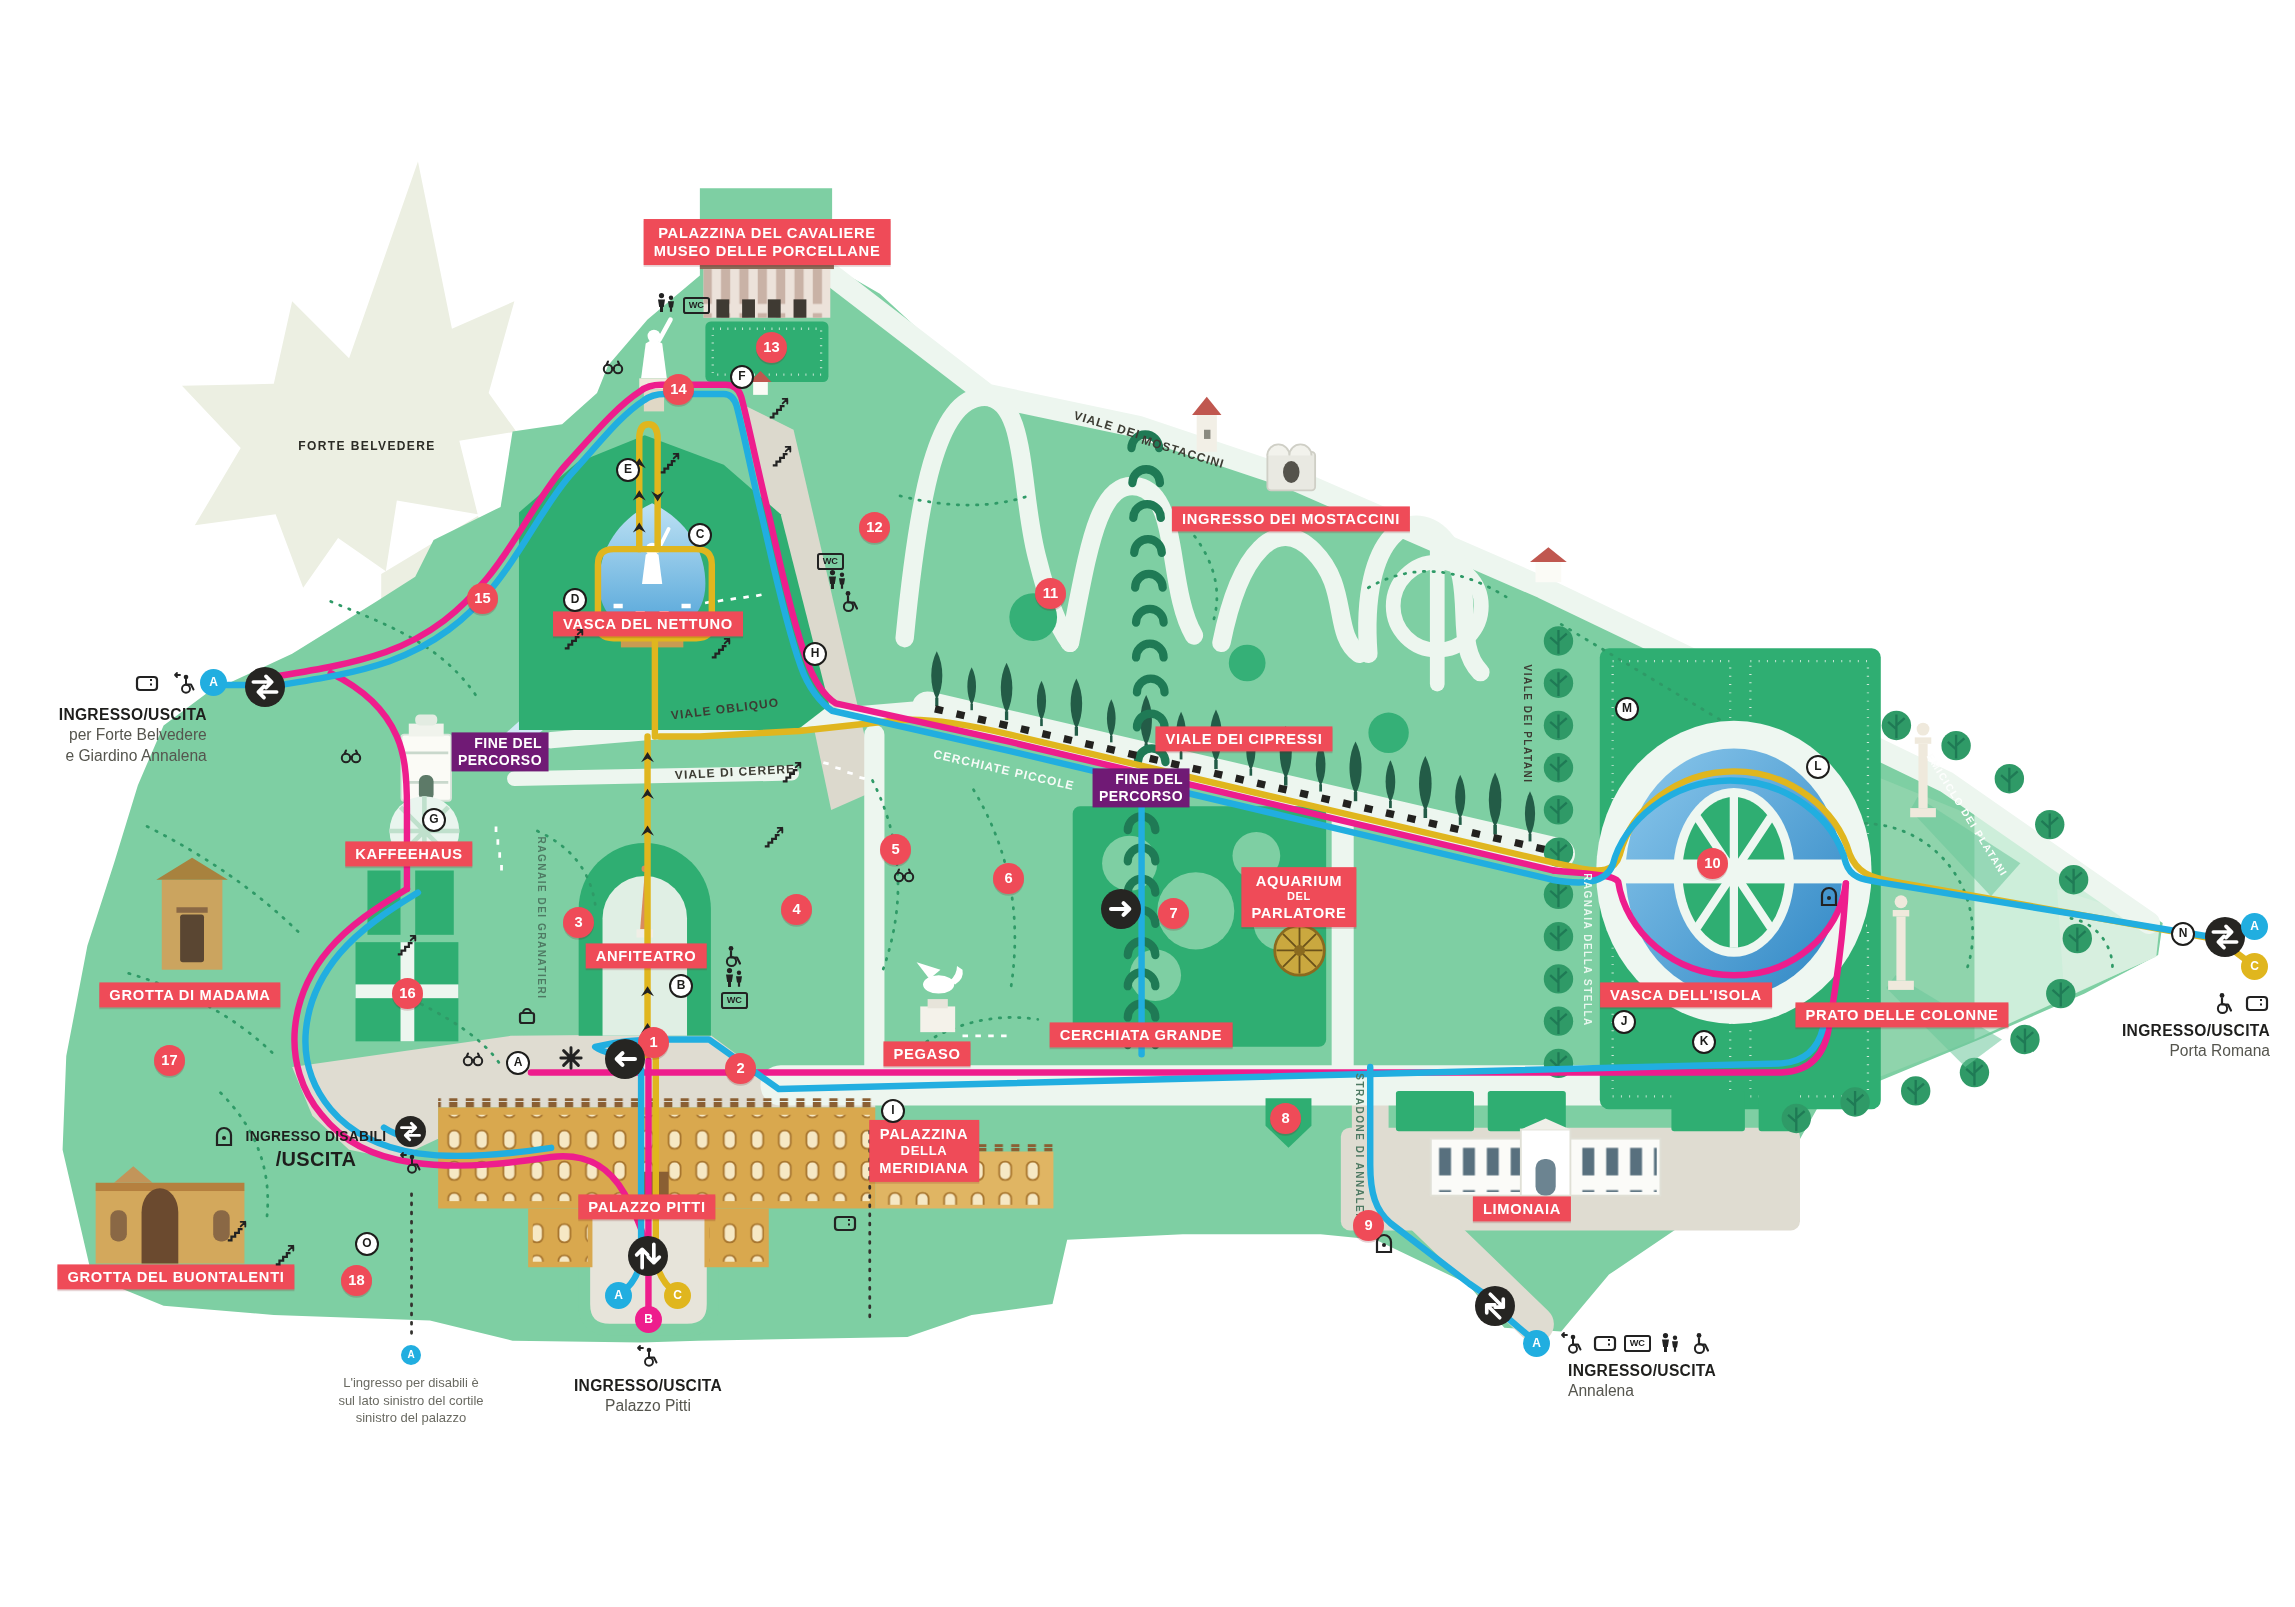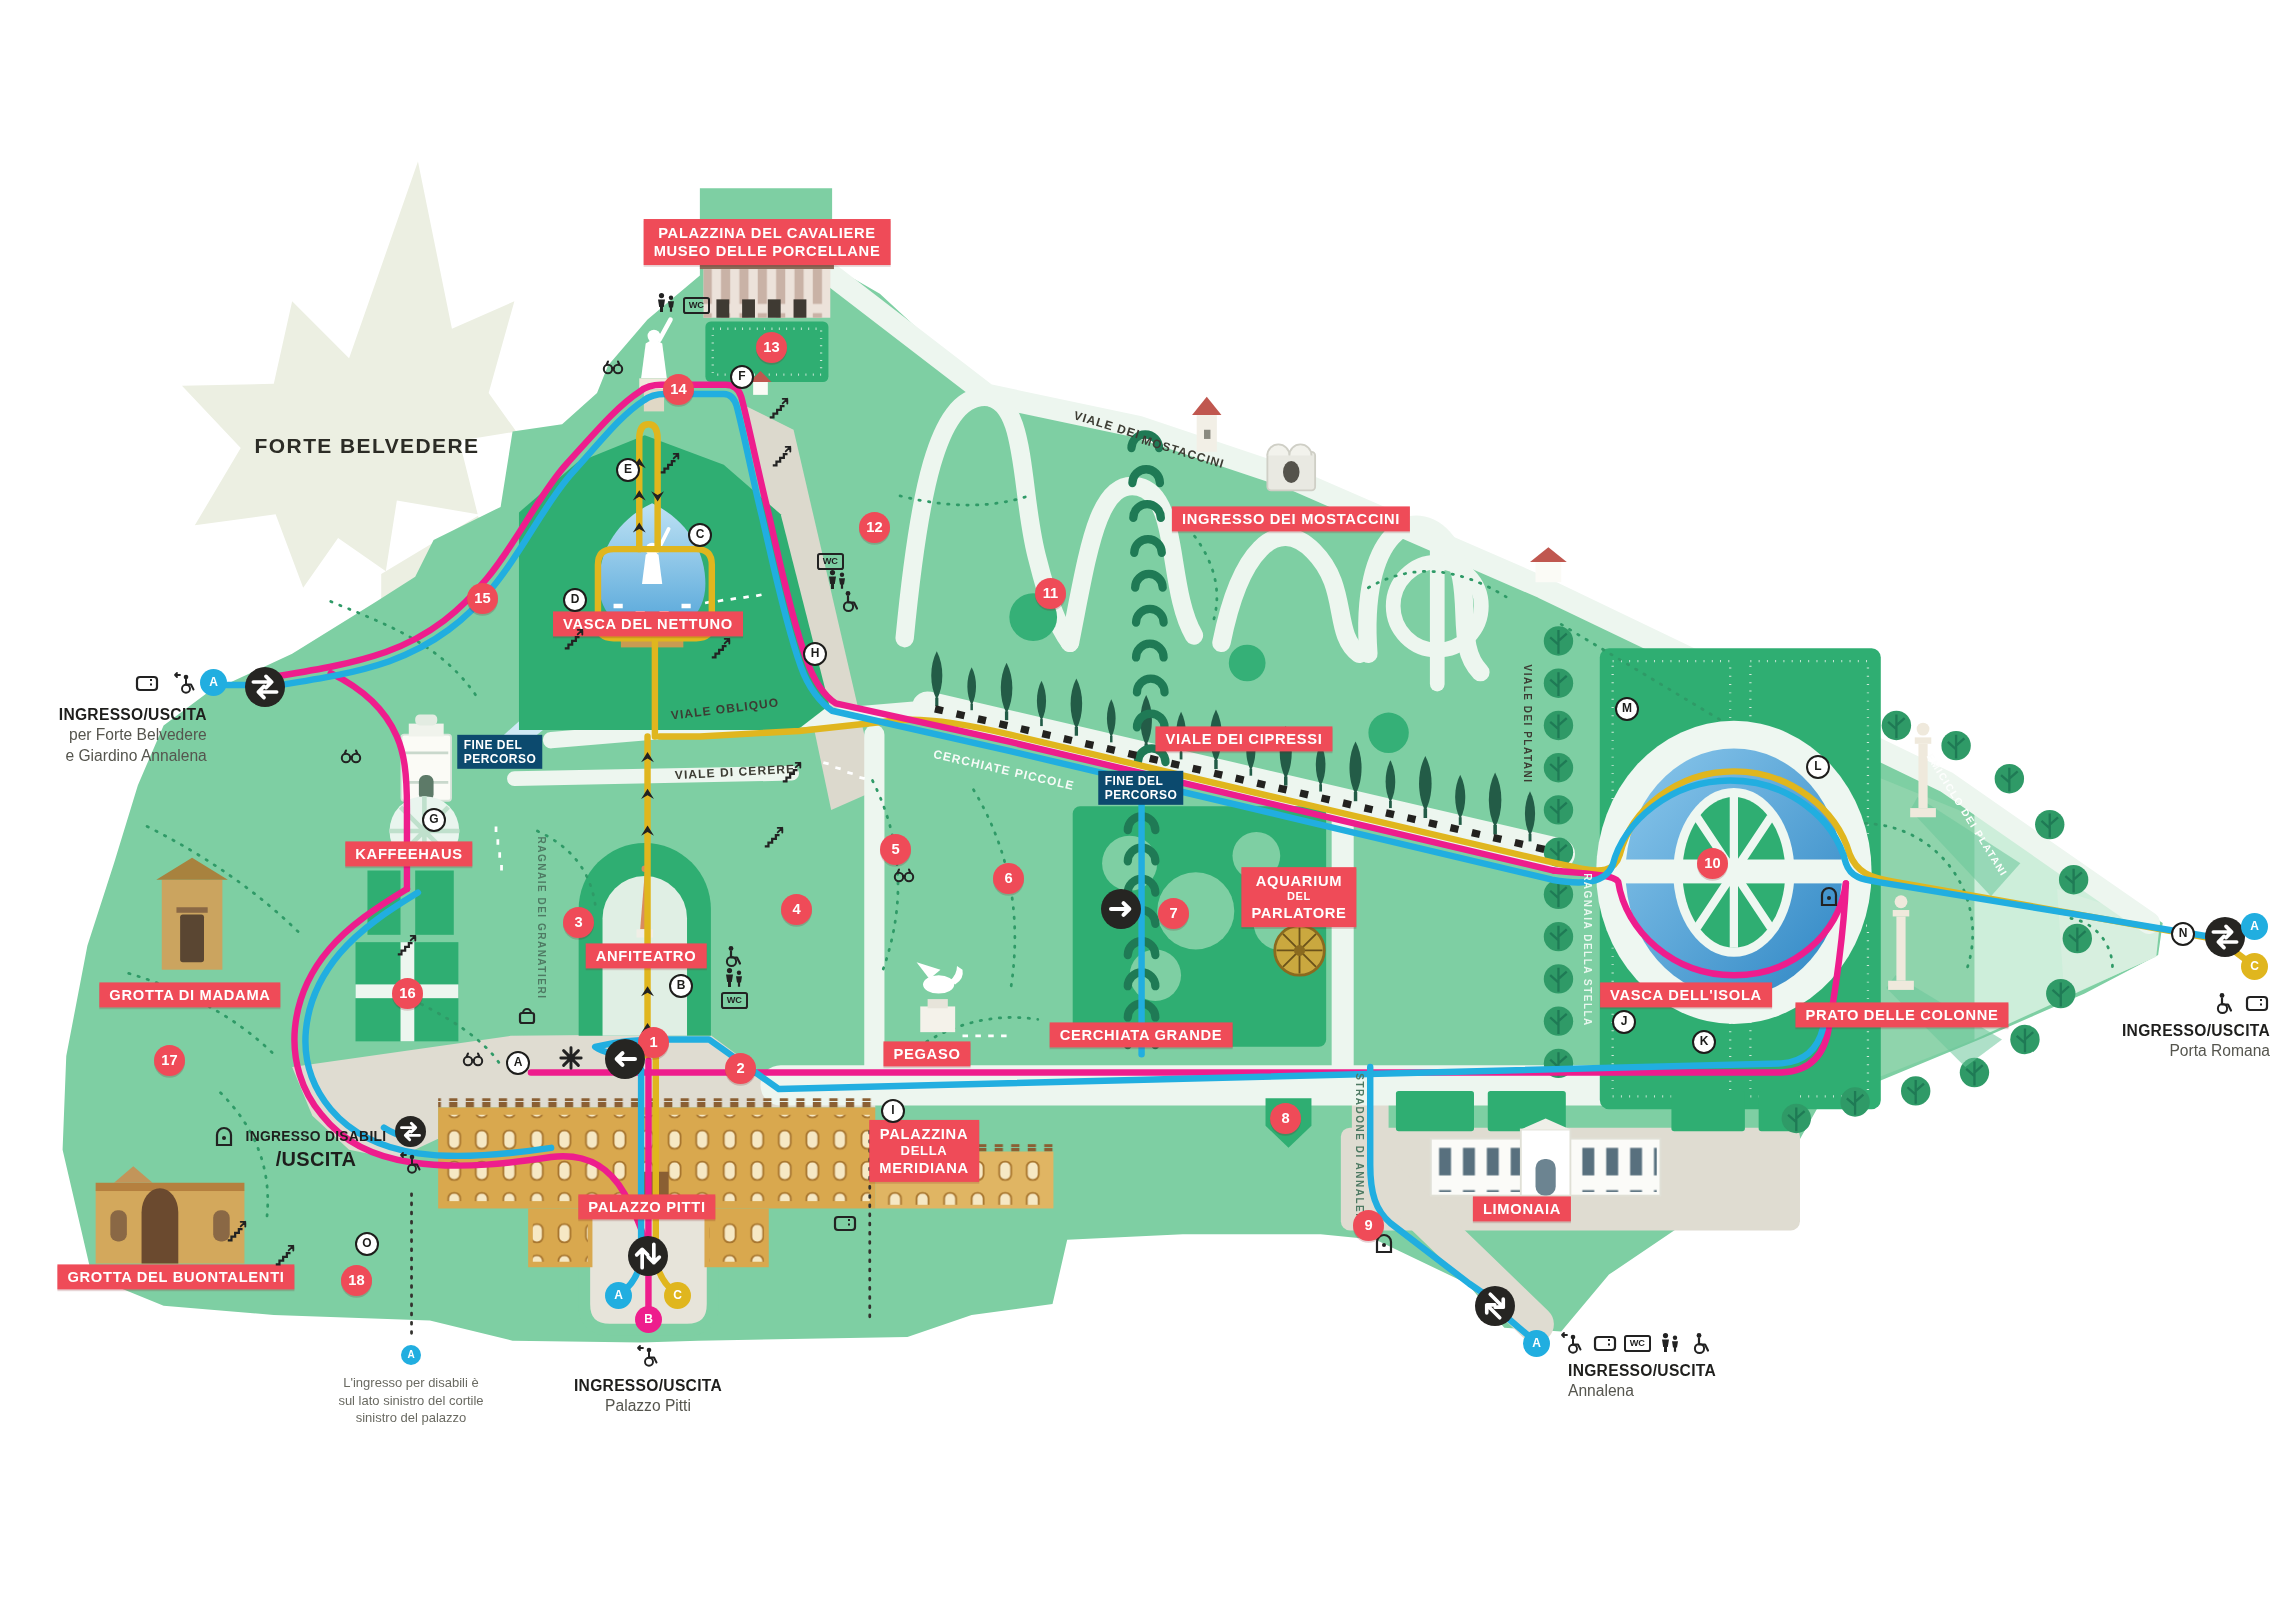--- a/index.html
+++ b/index.html
@@ -5,28 +5,28 @@
   html,body{margin:0;padding:0;background: #ffffff;}
   #stage{position:relative;width:2296px;height:1607px;background:#fff;overflow:hidden;
          font-family:"Liberation Sans", sans-serif;}
   #scene{position:absolute;left:0;top:0;width:2296px;height:1607px;}
   
   .plabel{position:absolute;transform:translate(-50%,-50%);background:#ef4b58;color:#fff;
     font-weight:bold;font-size:14.7px;letter-spacing:0.7px;padding:4.6px 10px;white-space:nowrap;
     text-align:center;box-shadow:0 1.8px 0 rgba(120,20,30,.18);z-index:30;}
   .plabel .l{display:block;line-height:1.25;}
   
-  .blabel{position:absolute;transform:translate(-50%,-50%);background:#0c4a6e;color:#fff;
-    font-weight:bold;font-size:12px;letter-spacing:0.5px;padding:2.8px 6.4px;text-align:left;
+  .blabel{position:absolute;transform:translate(-50%,-50%);background:#701a75;color:#fff;
+    font-weight:bold;font-size:14px;letter-spacing:0.5px;padding:2.8px 6.4px;text-align:right;
     white-space:nowrap;z-index:30;}
   .blabel .l{display:block;line-height:1.2;}
   
   .tlabel{position:absolute;transform:translate(-50%,-50%);color:#3c3c33;font-weight:bold;
     font-size:12px;letter-spacing:1.1px;white-space:nowrap;z-index:20;}
-  .tlabel.big{font-size:21px;letter-spacing:1.4px;color:#2c2c26;}
+  .tlabel.big{font-size:12px;letter-spacing:1.4px;color:#2c2c26;}
   .tlabel.grn{color:#4e7a63;font-size:10px;letter-spacing:1.5px;}
   
   .num{position:absolute;width:31px;height:31px;border-radius:50%;background:#ef4b58;color:#fff;
     font-weight:bold;font-size:14.7px;line-height:31px;text-align:center;z-index:40;
     box-shadow:0 1.8px 0 rgba(120,20,30,.2);}
   .ltr{position:absolute;width:24px;height:24px;border-radius:50%;background:#fff;color:#1d1d1b;
     border:2.8px solid #1d1d1b;box-sizing:border-box;font-weight:bold;font-size:12px;
     line-height:18.4px;text-align:center;z-index:40;}
   .blk{position:absolute;width:40px;height:40px;border-radius:50%;background:#262522;z-index:45;
     display:flex;align-items:center;justify-content:center;}

